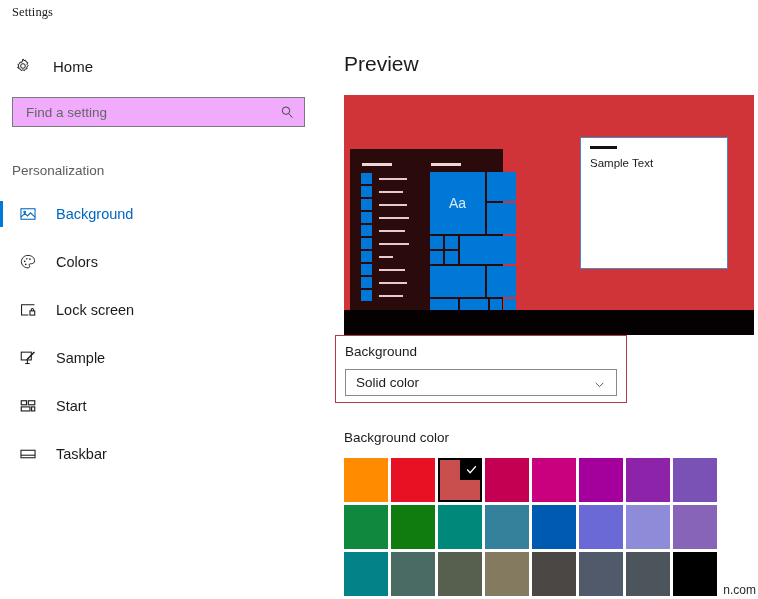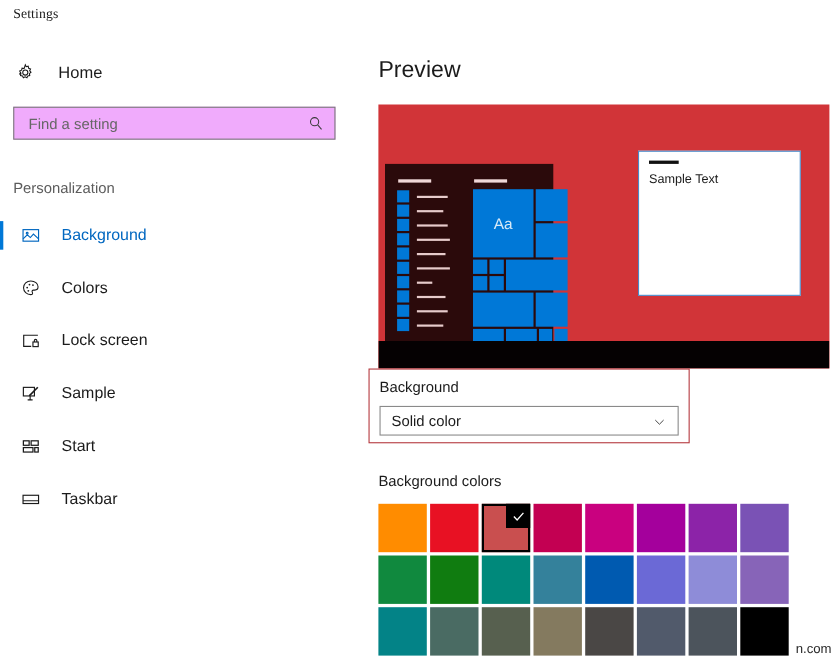--- a/index.html
+++ b/index.html
@@ -483,21 +483,21 @@
     <div class="bg-select">
       <span class="bg-select-val">Solid color</span>
       <span class="chevron">
         <svg width="13" height="13" viewBox="0 0 24 24" fill="none" stroke="currentColor" stroke-width="1.6">
           <polyline points="5,9 12,16 19,9"></polyline>
         </svg>
       </span>
     </div>
   </div>
 
-  <div class="colors-label">Background colors</div>
+  <div class="colors-label">Background color</div>
 
   <div class="swatch-grid">
     <div class="swatch-row">
       <div class="swatch" style="background: rgb(255, 140, 0);"></div>
       <div class="swatch" style="background: rgb(232, 17, 35);"></div>
       <div class="swatch selected" style="background: rgb(201, 79, 79);">
           <span class="check-badge">
             <svg width="13" height="13" viewBox="0 0 24 24" fill="none" stroke="#ffffff" stroke-width="2.2">
               <polyline points="4,12 9.5,18 20,6"></polyline>
             </svg>

